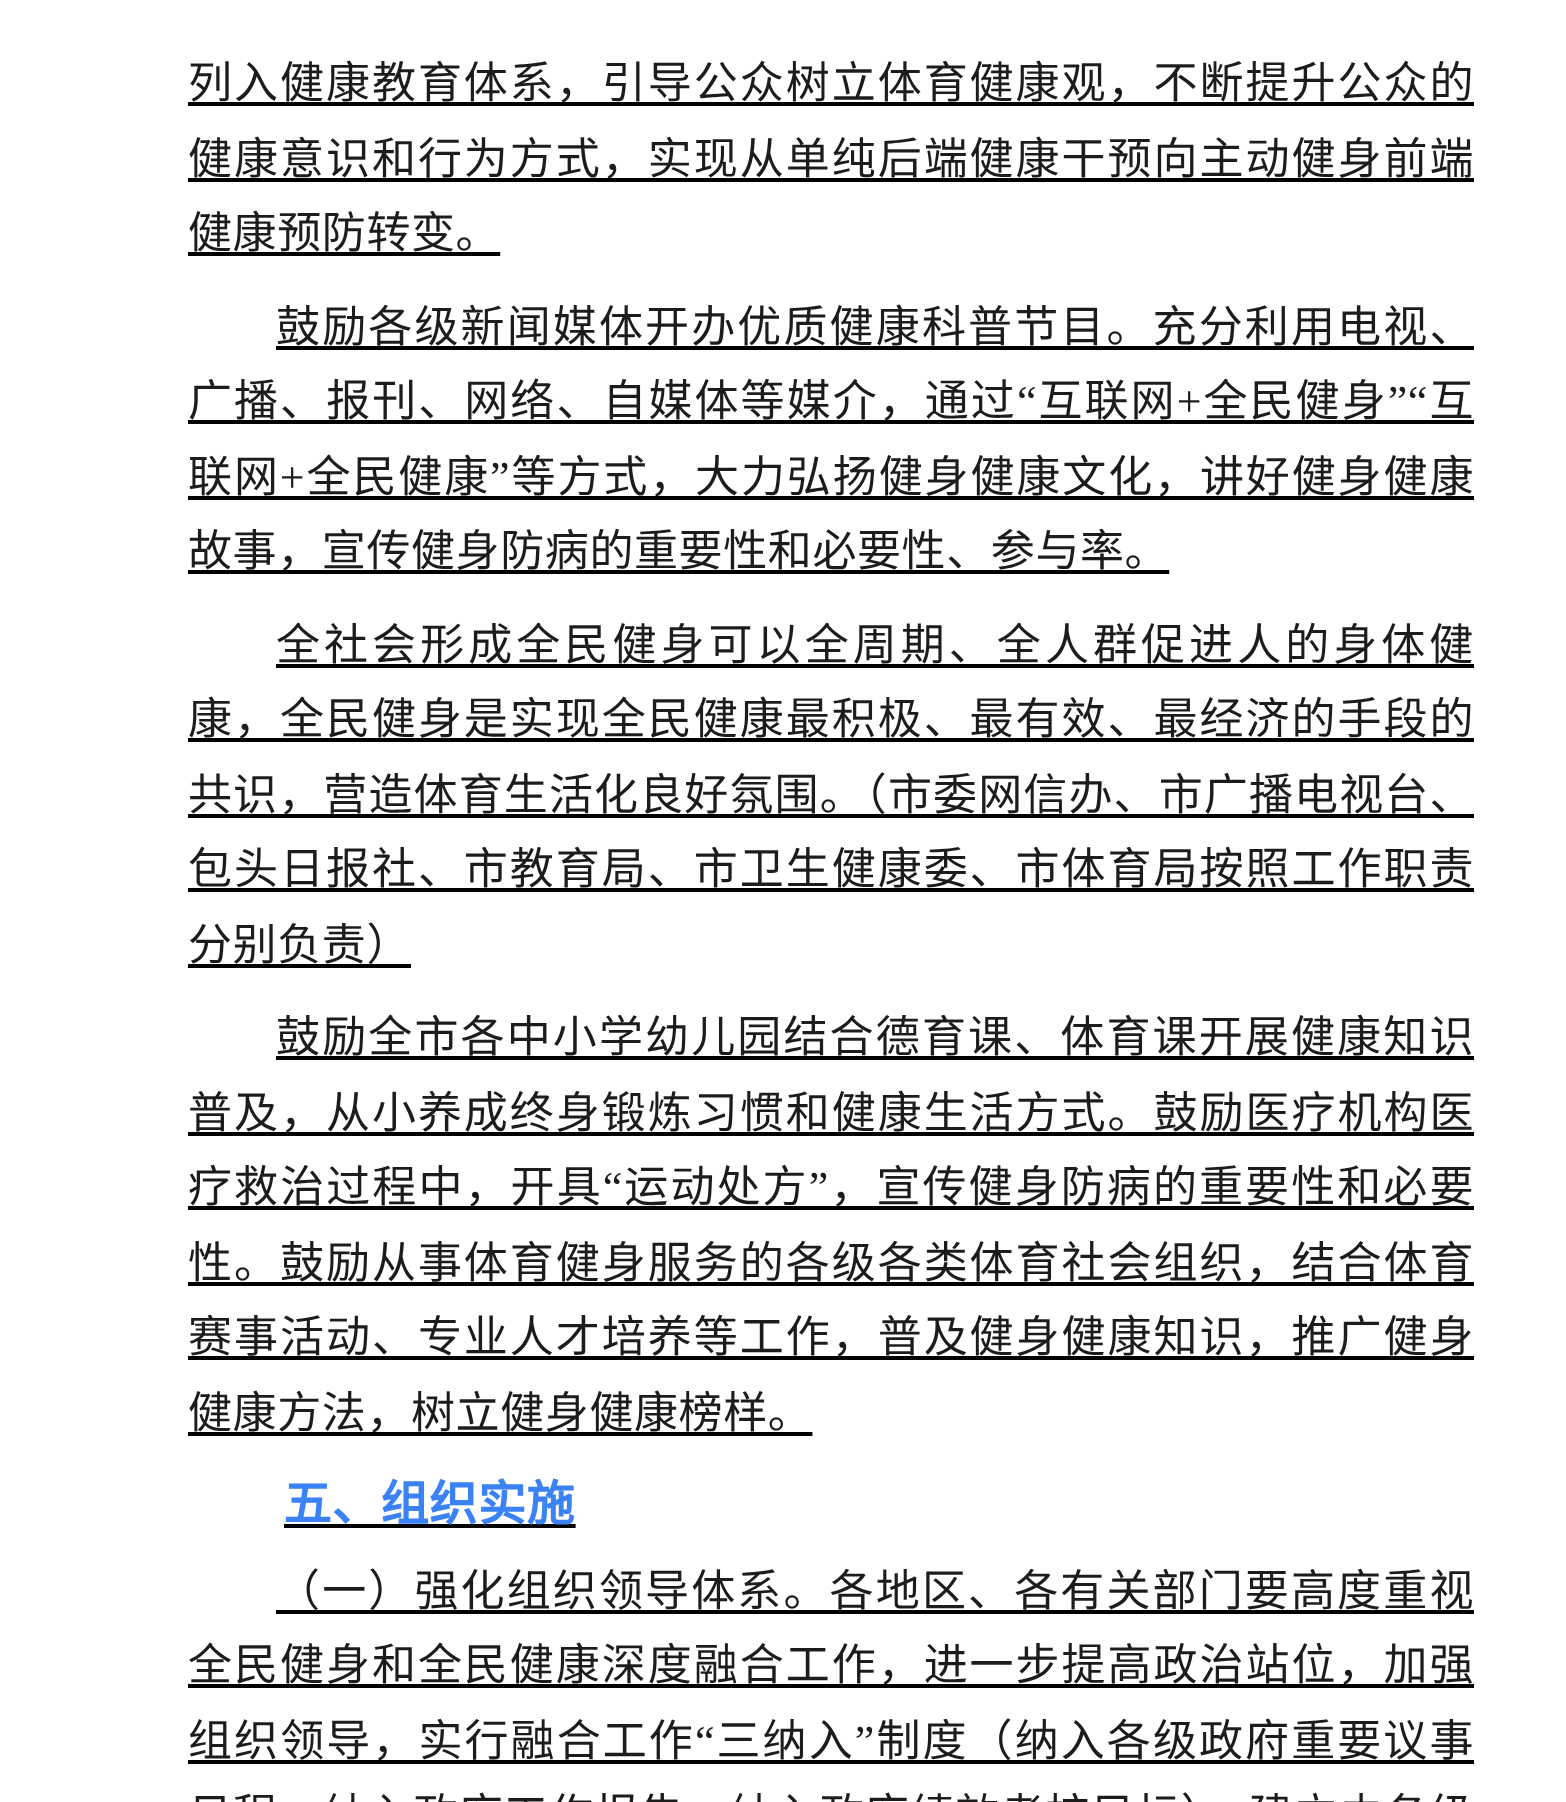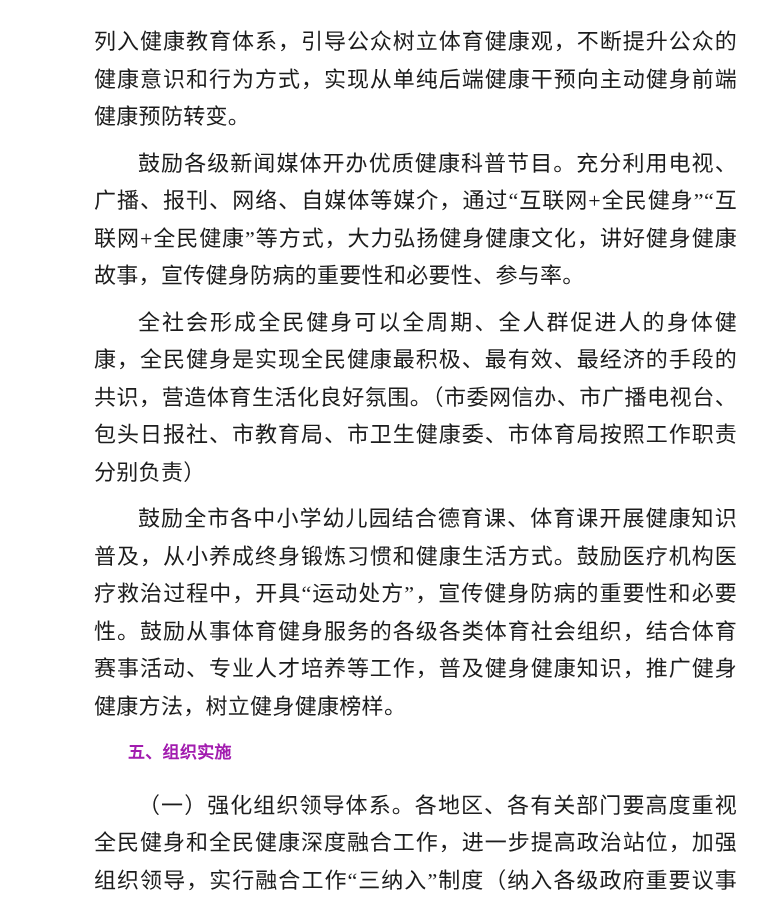--- a/index.html
+++ b/index.html
@@ -12,41 +12,42 @@
     height: 901px;
     overflow: hidden;
     font-family: "Liberation Serif", "DejaVu Serif", serif;
   }
   .page {
     box-sizing: border-box;
     width: 783px;
     height: 746px;
     background: #ffffff;
     padding: 23px 46px 0 94px;
+    text-decoration: underline;
   }
   .para {
     margin: 0 0 9px 0;
     font-size: 22px;
     line-height: 37.5px;
     color: #1c1c1c;
     text-align: justify;
     text-justify: inter-character;
     text-indent: 2em;
     letter-spacing: 0.3px;
   }
   .para.no-indent {
     text-indent: 0;
   }
   .section-heading {
-    margin: 0 0 15px 0;
+    margin: 0 0 5px 0;
     font-family: "Liberation Sans", "DejaVu Sans", sans-serif;
     font-weight: bold;
-    font-size: 17px;
+    font-size: 24px;
     line-height: 37.5px;
-    color: #a21caf;
+    color: #3b82f6;
     text-indent: 2em;
     letter-spacing: 0.3px;
   }
 </style>
 </head>
 <body>
 
 <div class="page">
   <p class="para no-indent">列入健康教育体系，引导公众树立体育健康观，不断提升公众的健康意识和行为方式，实现从单纯后端健康干预向主动健身前端健康预防转变。</p>
 

